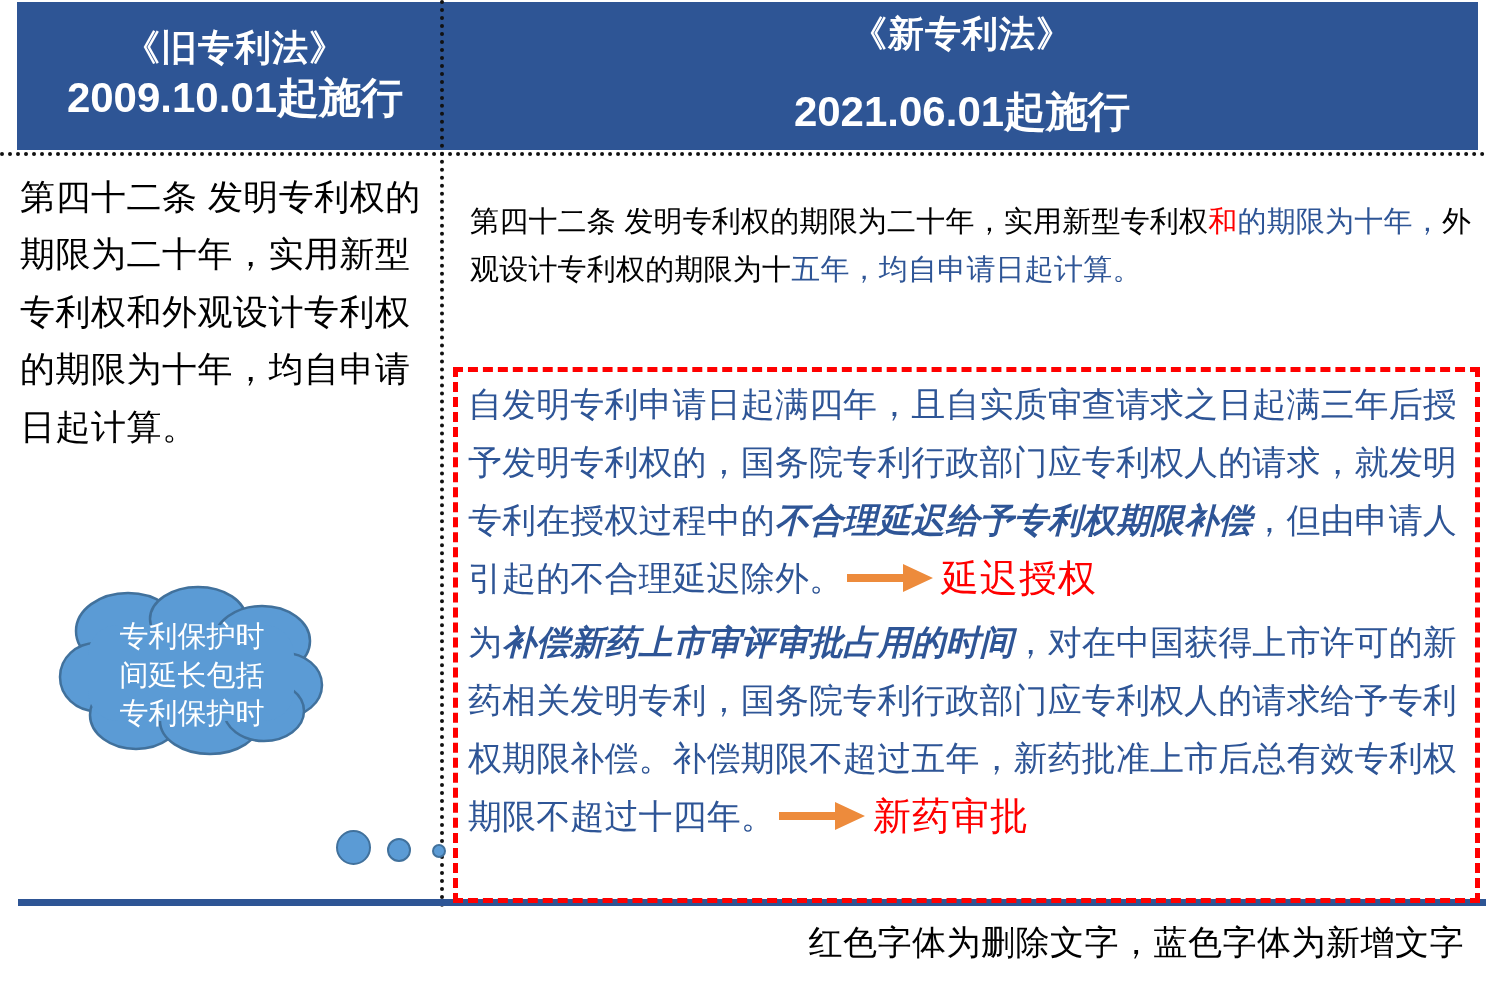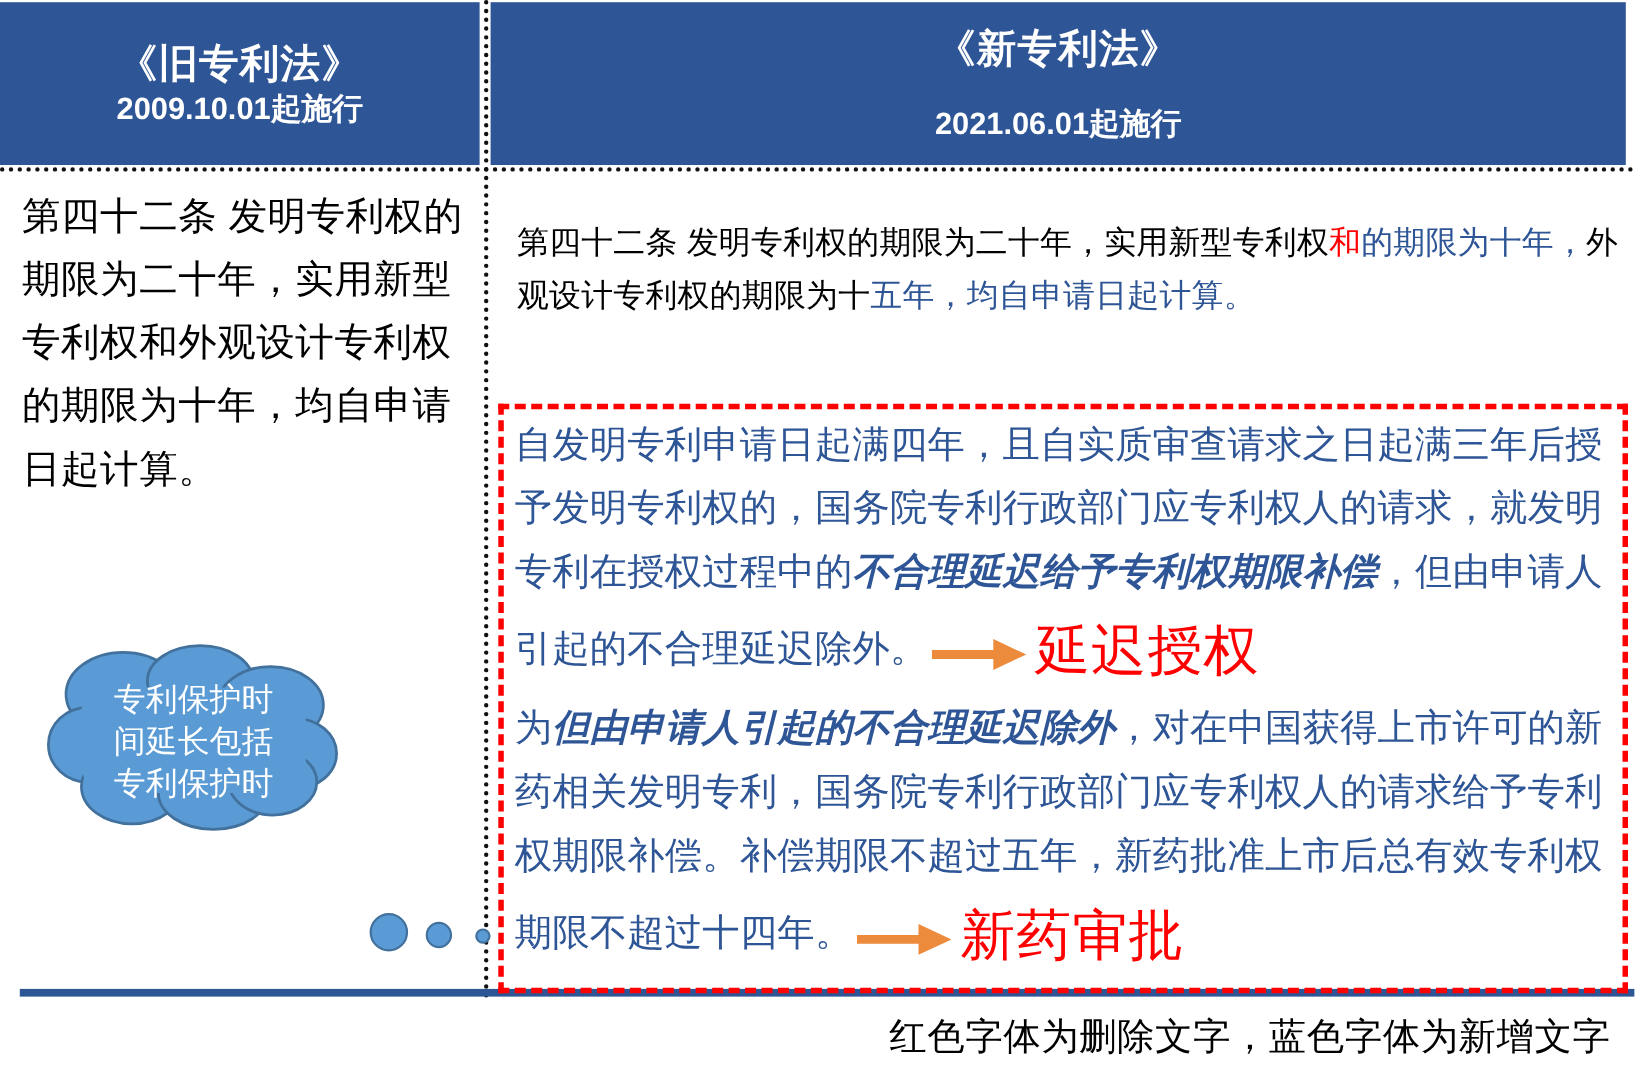--- a/index.html
+++ b/index.html
@@ -37,29 +37,29 @@
     top: 2px;
     height: 148px;
     background: #2E5595;
     display: flex;
     flex-direction: column;
     align-items: center;
     justify-content: center;
     color: #ffffff;
     font-weight: bold;
   }
-  .header-cell.left  { left: 0;   width: 436px; }
+  .header-cell.left  { left: 17px;   width: 436px; }
   .header-cell.right { left: 446px; width: 1032px; gap: 28px; }
   .header-line1 {
     font-size: 36px;
     line-height: 1.25;
     letter-spacing: 1px;
   }
   .header-line2 {
-    font-size: 28px;
+    font-size: 42px;
     line-height: 1.35;
     letter-spacing: 0px;
   }
 
   
   .rule-h {
     position: absolute;
     left: 0;
     width: 1486px;
     height: 0;
@@ -101,21 +101,21 @@
     width: 408px;
     font-size: 35px;
     line-height: 1.64;
     color: #000000;
     letter-spacing: 0.5px;
   }
 
   
   #cloud-callout {
     position: absolute;
-    left: 42px;
+    left: 58px;
     top: 425px;
     width: 268px;
     height: 175px;
   }
   #cloud-callout svg { display: block; }
   #cloud-text {
     position: absolute;
     left: 0;
     top: 32px;
     width: 268px;
@@ -191,24 +191,25 @@
   }
   .annot-arrow {
     display: inline-block;
     width: 86px;
     height: 30px;
     vertical-align: -4px;
     margin: 0 8px 0 4px;
   }
   .annot-label {
     color: #FF0000;
-    font-size: 50px;
+    font-size: 38px;
     font-weight: normal;
     letter-spacing: 1px;
     vertical-align: -2px;
+    font-family: Liberation Mono, monospace;
   }
 
   
   #legend {
     position: absolute;
     left: 0;
     top: 920px;
     width: 1486px;
     text-align: right;
     padding-right: 22px;
@@ -274,21 +275,21 @@
 
     <p id="new-law-para1">
       <span class="t-black">第四十二条 发明专利权的期限为二十年，实用新型专利权</span><span class="t-del">和</span><span class="t-add">的期限为十年，</span><span class="t-black">外观设计专利权的期限为十</span><span class="t-add">五年，均自申请日起计算。</span>
     </p>
 
     <div id="red-box">
       <div id="red-box-inner">
 
         <span class="t-add">自发明专利申请日起满四年，且自实质审查请求之日起满三年后授予发明专利权的，国务院专利行政部门应专利权人的请求，就发明专利在授权过程中的</span><span class="t-add b">不合理延迟给予专利权期限补偿</span><span class="t-add">，但由申请人引起的不合理延迟除外。</span><span class="annot"><span class="annot-arrow"><svg width="86" height="30" viewBox="0 0 86 30">
                 <path d="M0 11 L56 11 L56 1 L86 15 L56 29 L56 19 L0 19 Z" fill="#ED8B3C"></path>
-              </svg></span><span class="annot-label">延迟授权</span></span><br><span class="t-add">为</span><span class="t-add b">但由申请人引起的不合理延迟除外</span><span class="t-add">，对在中国获得上市许可的新药相关发明专利，国务院专利行政部门应专利权人的请求给予专利权期限补偿。补偿期限不超过五年，新药批准上市后总有效专利权期限不超过十四年。</span><span class="annot"><span class="annot-arrow"><svg width="86" height="30" viewBox="0 0 86 30">
+              </svg></span><span class="annot-label">延迟授权</span></span><br><span class="t-add">为</span><span class="t-add b">补偿新药上市审评审批占用的时间</span><span class="t-add">，对在中国获得上市许可的新药相关发明专利，国务院专利行政部门应专利权人的请求给予专利权期限补偿。补偿期限不超过五年，新药批准上市后总有效专利权期限不超过十四年。</span><span class="annot"><span class="annot-arrow"><svg width="86" height="30" viewBox="0 0 86 30">
                 <path d="M0 11 L56 11 L56 1 L86 15 L56 29 L56 19 L0 19 Z" fill="#ED8B3C"></path>
               </svg></span><span class="annot-label">新药审批</span></span>
       </div>
     </div>
 
   </div>
 </div>
 
 <div id="legend">红色字体为删除文字，蓝色字体为新增文字</div>
 

